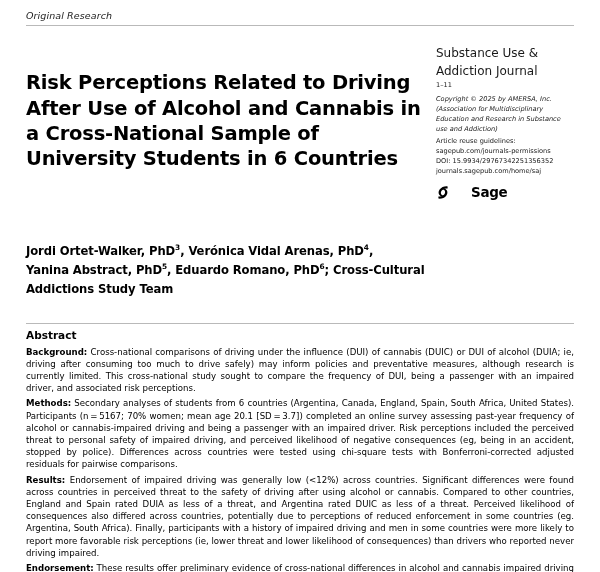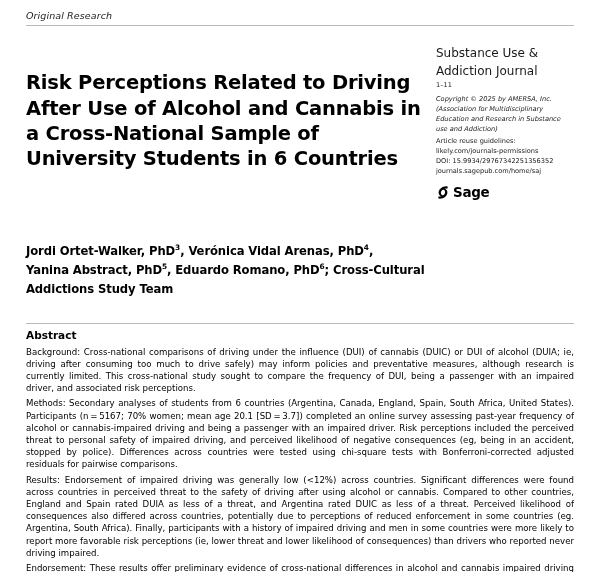--- a/index.html
+++ b/index.html
@@ -72,21 +72,21 @@
     font-style: italic;
   }
   .meta a, .meta .link {
     color: #1a1a1a;
     text-decoration: none;
   }
   .sage {
     margin-top: 8px;
     display: flex;
     align-items: center;
-    gap: 3px;
+    gap: 21px;
     font-size: 13.5px;
     font-weight: bold;
     letter-spacing: -.3px;
   }
   .sage-mark {
     display: inline-block;
     width: 14px;
     height: 15px;
     position: relative;
   }
@@ -140,21 +140,21 @@
   .abs-body {
     font-size: 8.6px;
     line-height: 1.42;
     text-align: justify;
     color: #000;
   }
   .abs-body p {
     margin: 0 0 3px 0;
   }
   .abs-body b {
-    font-weight: normal;
+    font-weight: bold;
   }
 </style>
 </head>
 <body>
 
 <div class="page">
 
   <div class="runhead">Original Research</div>
   <div class="runhead-rule"></div>
 
@@ -162,21 +162,21 @@
     <div class="title-col">
       <h1 class="title">Risk Perceptions Related to Driving After Use of Alcohol and Cannabis in a Cross-National Sample of University Students in 6 Countries</h1>
     </div>
 
     <div class="meta-col">
       <div class="meta">
         <div class="jname">Substance Use &amp; Addiction Journal</div>
         <div class="issue">1–11</div>
         <div class="copy">Copyright © 2025 by AMERSA, Inc. (Association for Multidisciplinary Education and Research in Substance use and Addiction)</div>
         <div>Article reuse guidelines:</div>
-        <div class="link">likely.com/journals-permissions</div>
+        <div class="link">sagepub.com/journals-permissions</div>
         <div>DOI: 15.9934/29767342251356352</div>
         <div class="link">journals.sagepub.com/home/saj</div>
       </div>
       <div class="sage">
         <span class="sage-mark">
           <svg width="14" height="15" viewBox="0 0 14 15" aria-hidden="true">
             <path d="M11.6 1.4C8.6 1.0 5.3 2.2 3.6 4.6c-1.6 2.2-1.3 4.9.6 6.2 1.5 1.0 3.6.8 4.9-.5-1.6.5-3.2.1-3.9-1.1-.9-1.5-.1-3.6 1.8-4.8 1.4-.9 3.1-1.2 4.6-.9z" fill="#000"></path>
             <path d="M2.4 13.6c3.0.4 6.3-.8 8.0-3.2 1.6-2.2 1.3-4.9-.6-6.2-1.5-1.0-3.6-.8-4.9.5 1.6-.5 3.2-.1 3.9 1.1.9 1.5.1 3.6-1.8 4.8-1.4.9-3.1 1.2-4.6.9z" fill="#000"></path>
           </svg>
         </span>

